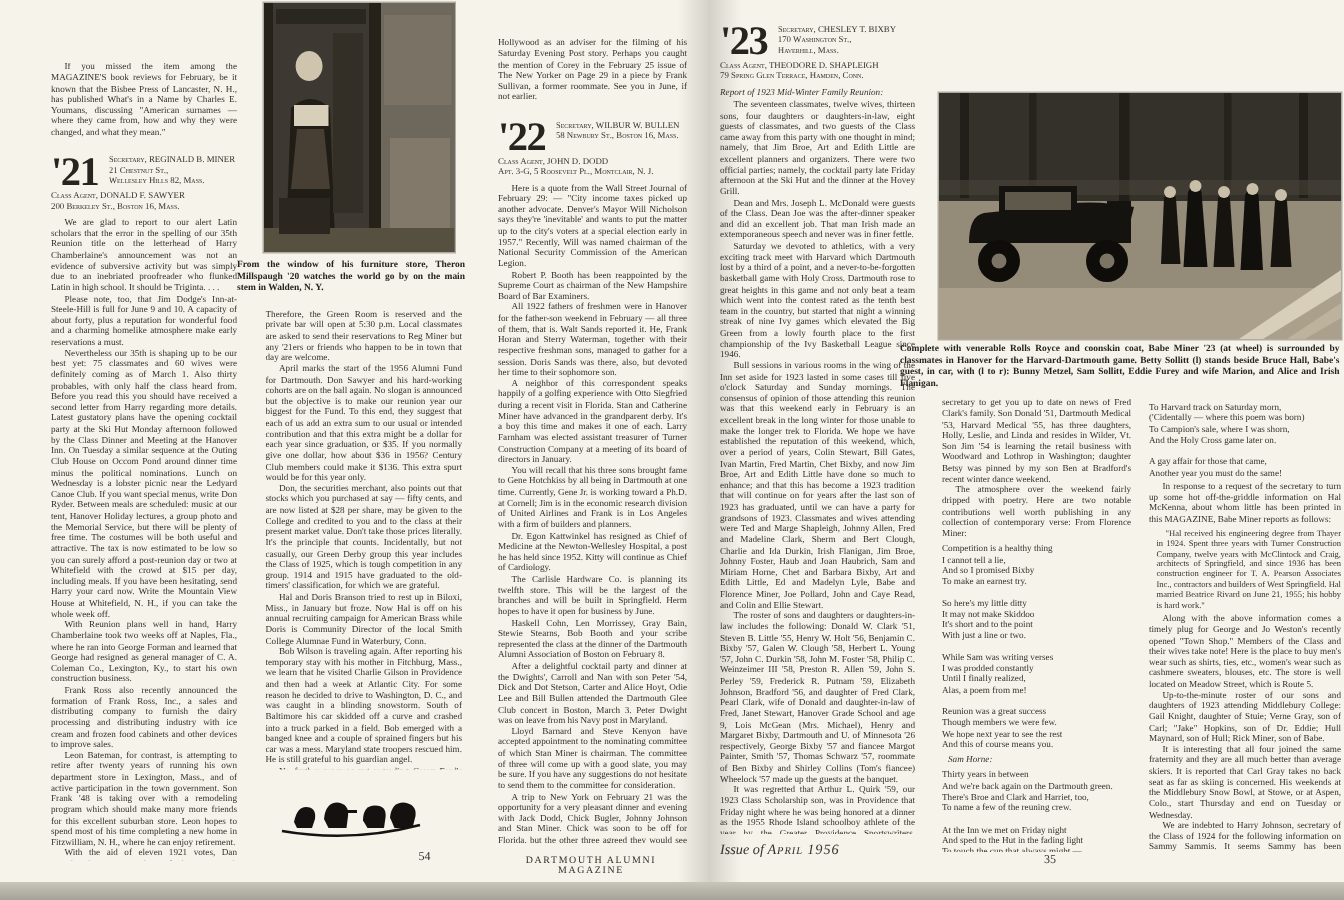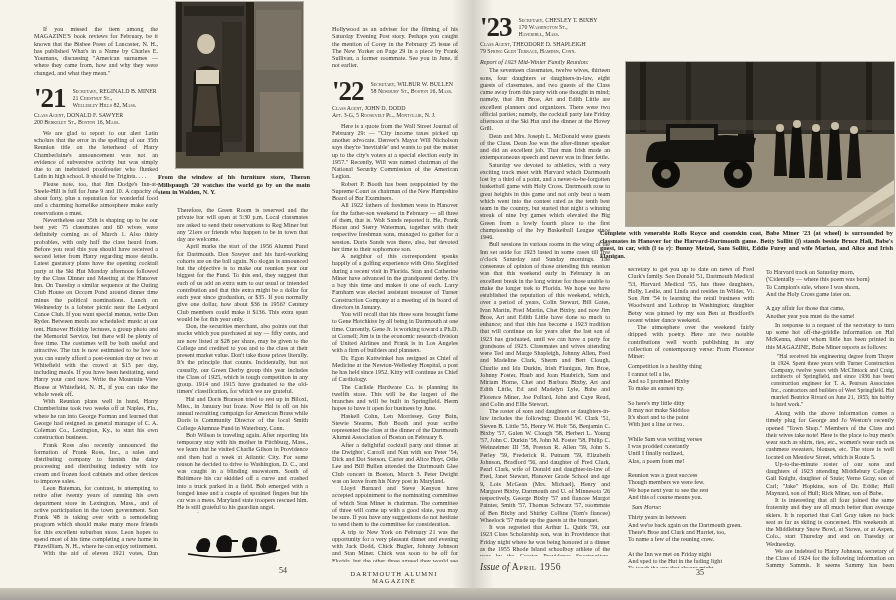--- a/index.html
+++ b/index.html
@@ -22,30 +22,30 @@
   .sec-lines{overflow:hidden;padding-top:1px;}
   .sec-line{font-size:5.9px;line-height:7px;text-align:left;font-variant:small-caps;}
   .agent-lines{clear:left;padding-top:3px;}
   .agent-lines .sec-line{font-variant:small-caps;}
   .photo{position:absolute;overflow:hidden;background:#444038;box-shadow:0 0 0 1px rgba(40,36,28,.35);}
   .photo-caption{position:absolute;font-weight:bold;font-size:6.3px;line-height:7.7px;text-align:justify;color:#26241f;}
   .page-num{position:absolute;font-size:8px;color:#34322c;padding-left:36px;}
   .footer-title{position:absolute;font-size:6.6px;letter-spacing:1.1px;color:#34322c;text-align:center;}
   .footer-issue{position:absolute;font-size:9.5px;color:#34322c;}
   .issue-ital{font-style:italic;}
-  .issue-caps{font-variant:small-caps;letter-spacing:.6px;}
+  .issue-caps{font-variant:small-caps;letter-spacing:.6px;font-style:italic;}
   .deco{position:absolute;}
 </style>
 </head>
 <body>
 
 <div id="spread">
 
   <div>
-    <div class="col" style="left:34px;top:26px;width:124px;height:532px;">
+    <div class="col" style="left:34px;top:42px;width:124px;height:532px;">
         <p class="para">If you missed the item among the MAGAZINE'S book reviews for February, be it known that the Bisbee Press of Lancaster, N. H., has published What's in a Name by Charles E. Youmans, discussing "American surnames — where they came from, how and why they were changed, and what they mean."</p>
         <div class="yearhead">
           <span class="year-num">'21</span>
           <div class="sec-lines">
             <div class="sec-line">Secretary, REGINALD B. MINER</div>
             <div class="sec-line">21 Chestnut St.,</div>
             <div class="sec-line">Wellesley Hills 82, Mass.</div>
           </div>
           <div class="agent-lines">
             <div class="sec-line">Class Agent, DONALD F. SAWYER</div>

